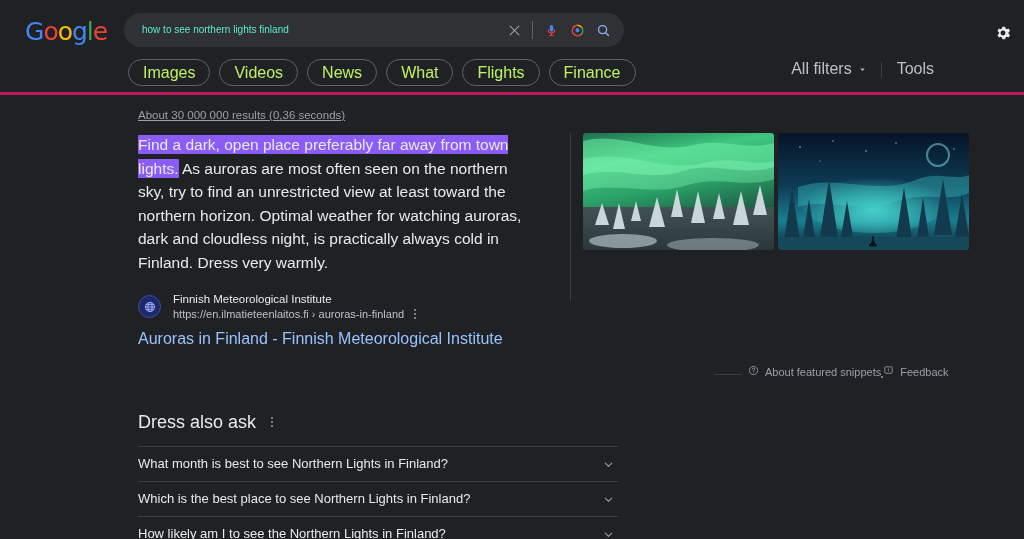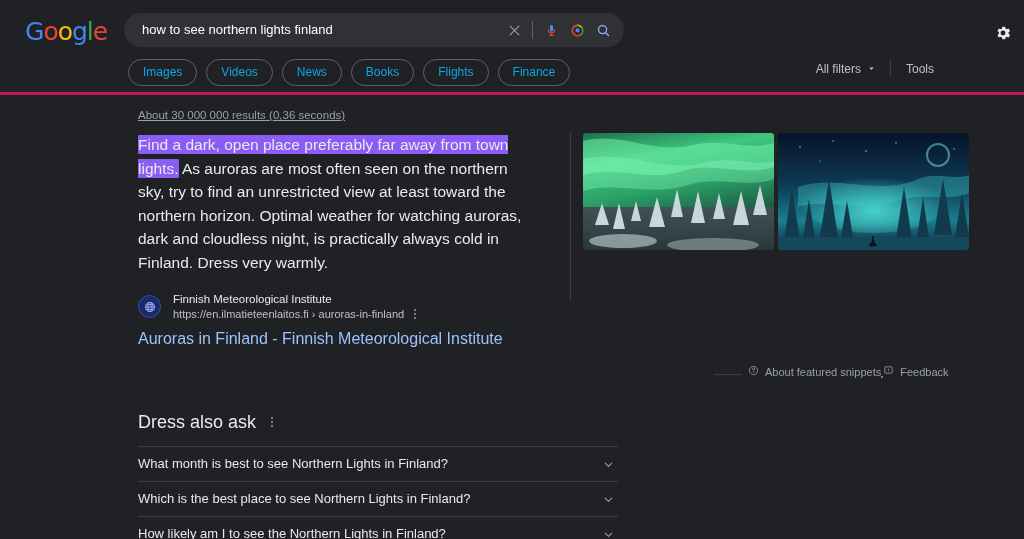--- a/index.html
+++ b/index.html
@@ -53,23 +53,23 @@
     border-radius: 24px;
     display: flex;
     align-items: center;
     padding: 0 8px 0 18px;
   }
   .search-input {
     flex: 1;
     background: transparent;
     border: none;
     outline: none;
-    color: #ffffff;
+    color: #5eead4;
     font-family: "Liberation Sans", sans-serif;
-    font-size: 13px;
+    font-size: 10px;
     line-height: 16px;
     padding: 0;
   }
   .sb-icon {
     width: 26px;
     height: 26px;
     display: flex;
     align-items: center;
     justify-content: center;
     cursor: pointer;
@@ -101,35 +101,35 @@
     left: 128px;
     top: 59px;
     display: flex;
     gap: 9px;
   }
   .chip {
     height: 27px;
     padding: 0 14px;
     border: 1px solid #5f6368;
     border-radius: 14px;
-    color: #0ea5e9;
-    font-size: 12px;
+    color: #bef264;
+    font-size: 16px;
     line-height: 25px;
     cursor: pointer;
     white-space: nowrap;
   }
 
   .header-right {
     position: absolute;
     right: 90px;
     top: 60px;
     display: flex;
     align-items: flex-end;
     gap: 0;
-    font-size: 12px;
+    font-size: 16px;
     color: #bdc1c6;
   }
   .allfilters {
     display: flex;
     align-items: center;
     gap: 6px;
     cursor: pointer;
     padding-right: 14px;
   }
   .vbar {
@@ -394,21 +394,21 @@
   <div class="gear">
     <svg width="18" height="18" viewBox="0 0 24 24" fill="#e8eaed">
       <path d="M19.4 13a7.6 7.6 0 0 0 0-2l2-1.6-1.9-3.3-2.4 1a7.5 7.5 0 0 0-1.8-1l-.4-2.5h-3.8l-.4 2.5c-.6.2-1.2.6-1.8 1l-2.4-1-1.9 3.3L6.6 11a7.6 7.6 0 0 0 0 2l-2 1.6 1.9 3.3 2.4-1c.6.4 1.2.8 1.8 1l.4 2.5h3.8l.4-2.5c.6-.2 1.2-.6 1.8-1l2.4 1 1.9-3.3-2-1.6zM12 15.3A3.3 3.3 0 1 1 15.3 12 3.3 3.3 0 0 1 12 15.3z"></path>
     </svg>
   </div>
 
   <div class="chips">
     <div class="chip">Images</div>
     <div class="chip">Videos</div>
     <div class="chip">News</div>
-    <div class="chip">Books</div>
+    <div class="chip">What</div>
     <div class="chip">Flights</div>
     <div class="chip">Finance</div>
   </div>
 
   <div class="header-right">
     <div class="allfilters">
       <span>All filters</span>
       <span>
         <svg width="9" height="9" viewBox="0 0 24 24" fill="#bdc1c6">
             <path d="M6 9l6 7 6-7z"></path>

